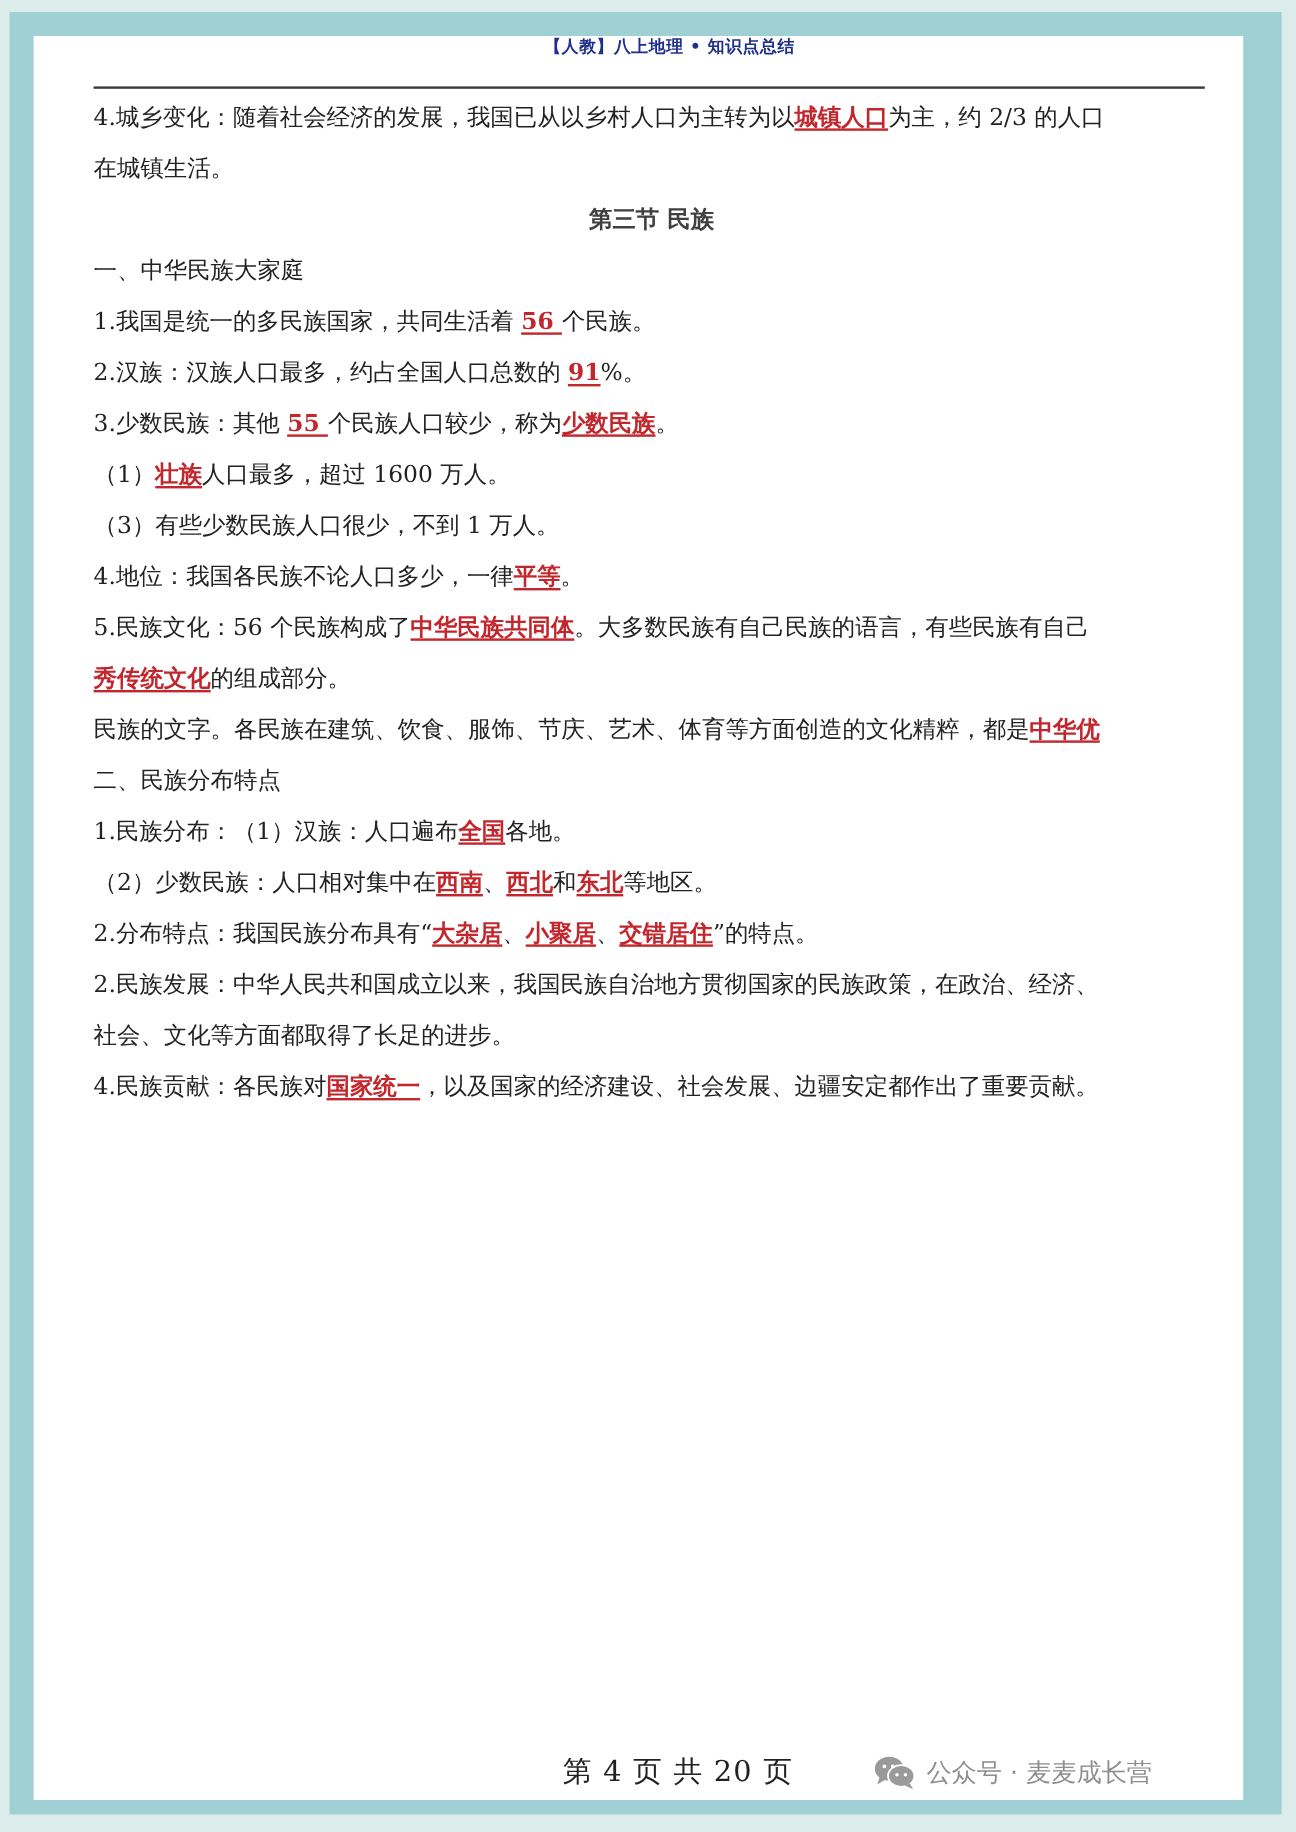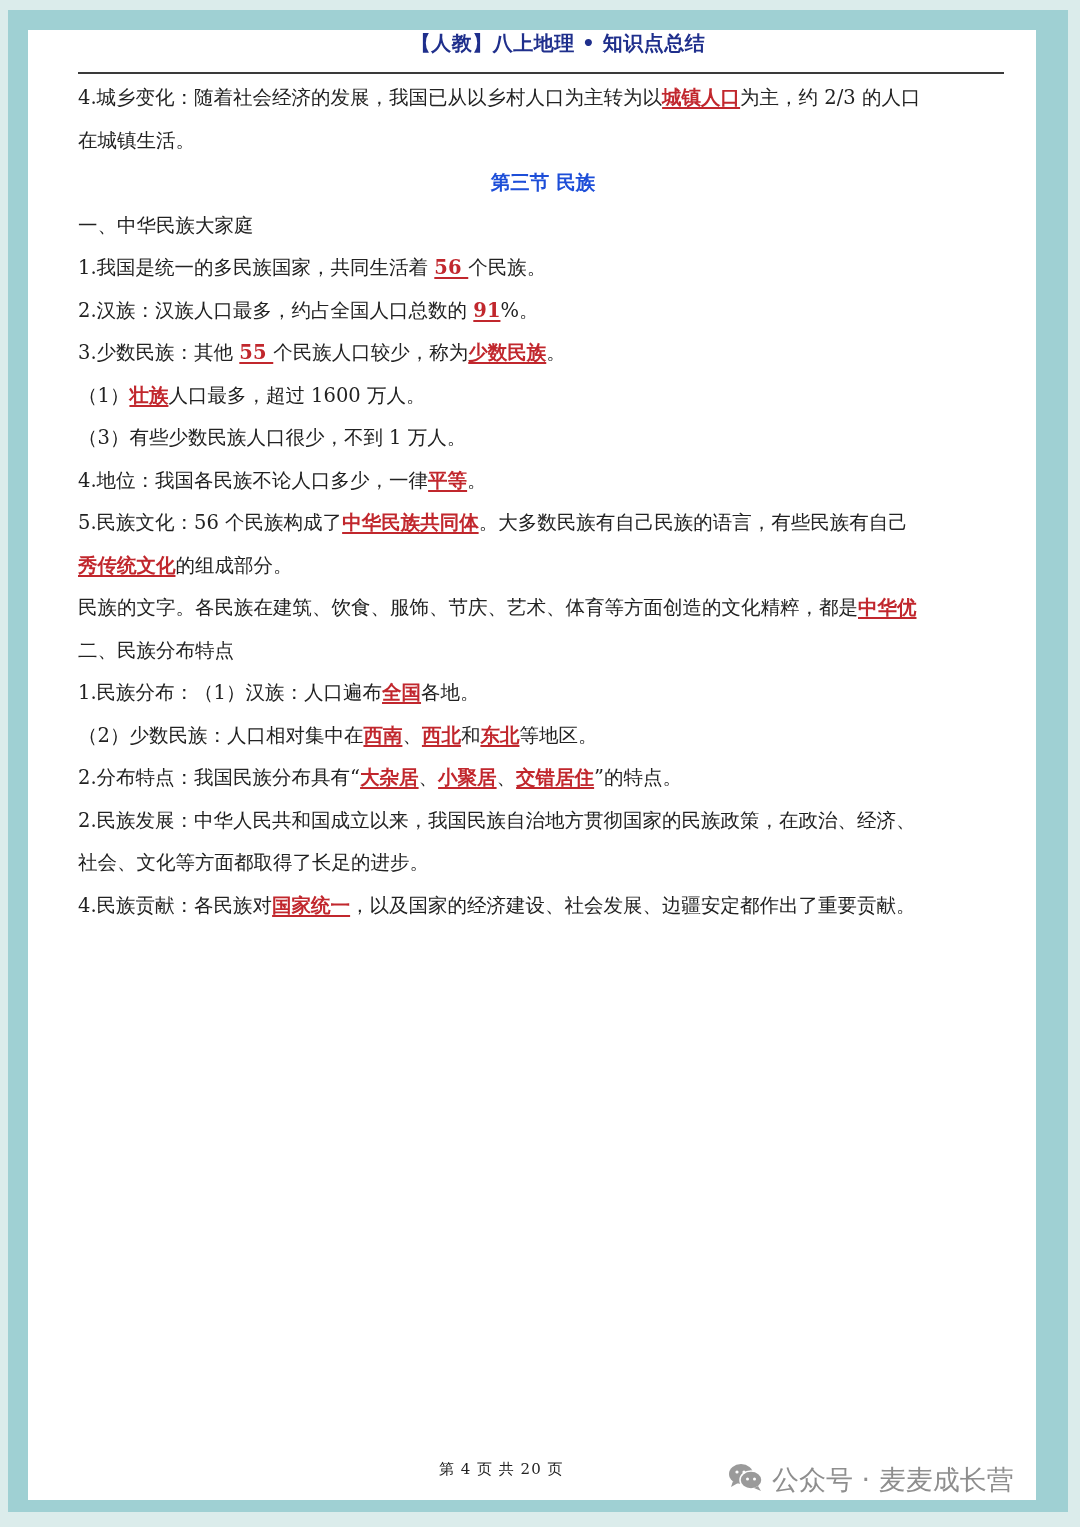--- a/index.html
+++ b/index.html
@@ -21,21 +21,21 @@
     left: 20px; top: 20px;
     width: 1042px; height: 1485px;
     background: #ffffff;
   }
   .header-title {
     position: absolute;
     left: 0; right: 0; top: 30px;
     text-align: center;
     color: #1f2f8c;
     font-weight: bold;
-    font-size: 20px;
+    font-size: 14px;
     font-family: "DejaVu Sans", "Liberation Sans", sans-serif;
     letter-spacing: 0.5px;
     padding-left: 36px;
   }
   .header-rule {
     position: absolute;
     left: 78px; width: 926px;
     top: 72px; height: 2px;
     background: #3a3a3a;
   }
@@ -45,40 +45,40 @@
     color: #222;
     font-size: 19.5px;
     line-height: 42.5px;
   }
   .line { white-space: nowrap; }
   .b { font-weight: normal; }
   .hl { color: #c1272d; text-decoration: underline; text-underline-offset: 3px; text-decoration-thickness: 1.5px; }
   .hl.b { font-weight: bold; }
   .sec-title {
     text-align: center;
-    color: #1d4ed8;
+    color: #404040;
     font-weight: bold;
     font-family: "DejaVu Sans", "Liberation Sans", sans-serif;
     font-size: 19.5px;
   }
   .h2 { font-weight: normal; font-family: "DejaVu Sans", "Liberation Sans", sans-serif; }
   .footer-page {
     position: absolute;
-    left: 439px; top: 1460px;
-    font-size: 15px;
+    left: 469px; top: 1460px;
+    font-size: 24px;
     color: #222;
     letter-spacing: 1px;
   }
   .watermark {
     position: absolute;
     left: 728px; top: 1462px;
-    display: flex; 
+    display: flex; align-items: center;
     color: #8e8e8e;
     font-family: "DejaVu Sans", "Liberation Sans", sans-serif;
-    font-size: 27px;
+    font-size: 21px;
   }
   .wm-icon { width: 36px; height: 30px; margin-right: 8px; }
 </style>
 </head>
 <body>
 
 <div class="frame"></div>
 <div class="page" style="left:28px; top:30px; width:1008px; height:1470px;"></div>
 
 <div class="header-title">【人教】八上地理 • 知识点总结</div>

